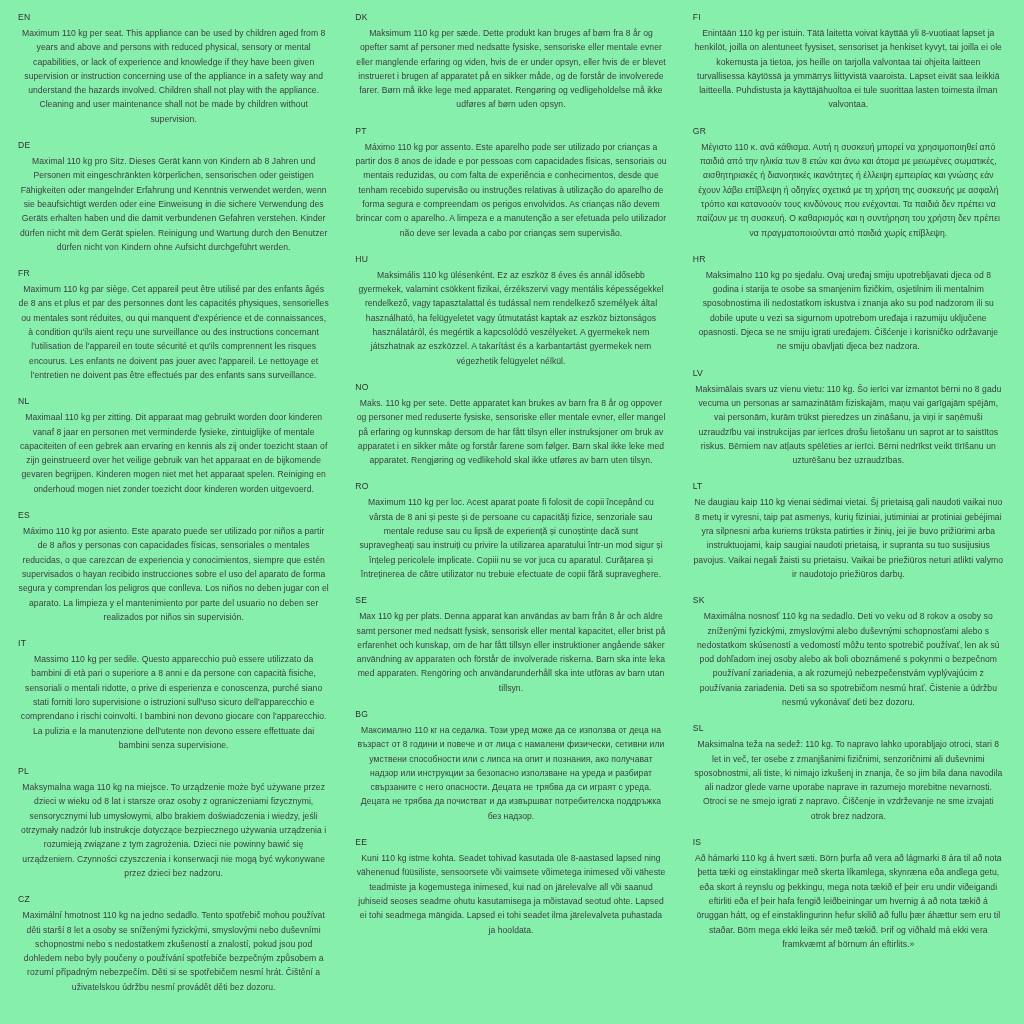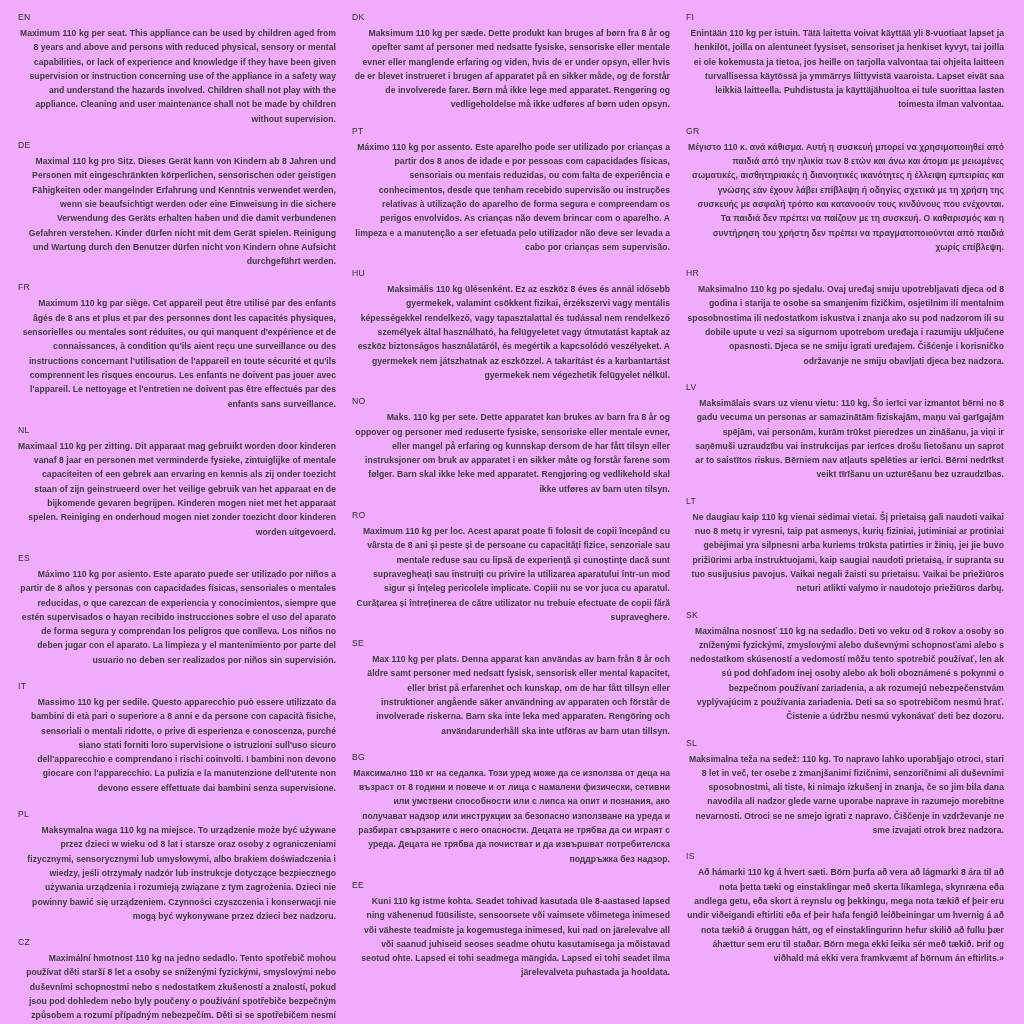--- a/index.html
+++ b/index.html
@@ -14,44 +14,43 @@
     font-family: "Liberation Sans", sans-serif;
     color: #3d3d3d;
   }
   .page {
     box-sizing: border-box;
     width: 1024px;
     height: 1024px;
     padding: 12px 20px 10px 18px;
     display: grid;
     grid-template-columns: 1fr 1fr 1fr;
-    column-gap: 16px;
-    background: #f0abfc;
+    column-gap: 26px;
+    background: #86efac;
   }
   .col {
     min-width: 0;
   }
   .lang-block {
     margin: 0 0 14px 0;
   }
   .lang-code {
     font-size: 8.6px;
     font-weight: 400;
     letter-spacing: 0.3px;
     color: #303030;
     margin: 0 0 4px 0;
   }
   .lang-text {
     font-size: 8.6px;
     line-height: 14.3px;
     letter-spacing: 0.05px;
     margin: 0;
-    text-align: right;
+    text-align: center;
     color: #3d3d3d;
-    font-weight: bold;
   }
 </style>
 </head>
 <body>
 
 <div class="page">
 
   <div class="col">
     <section class="lang-block">
       <h2 class="lang-code">EN</h2>

